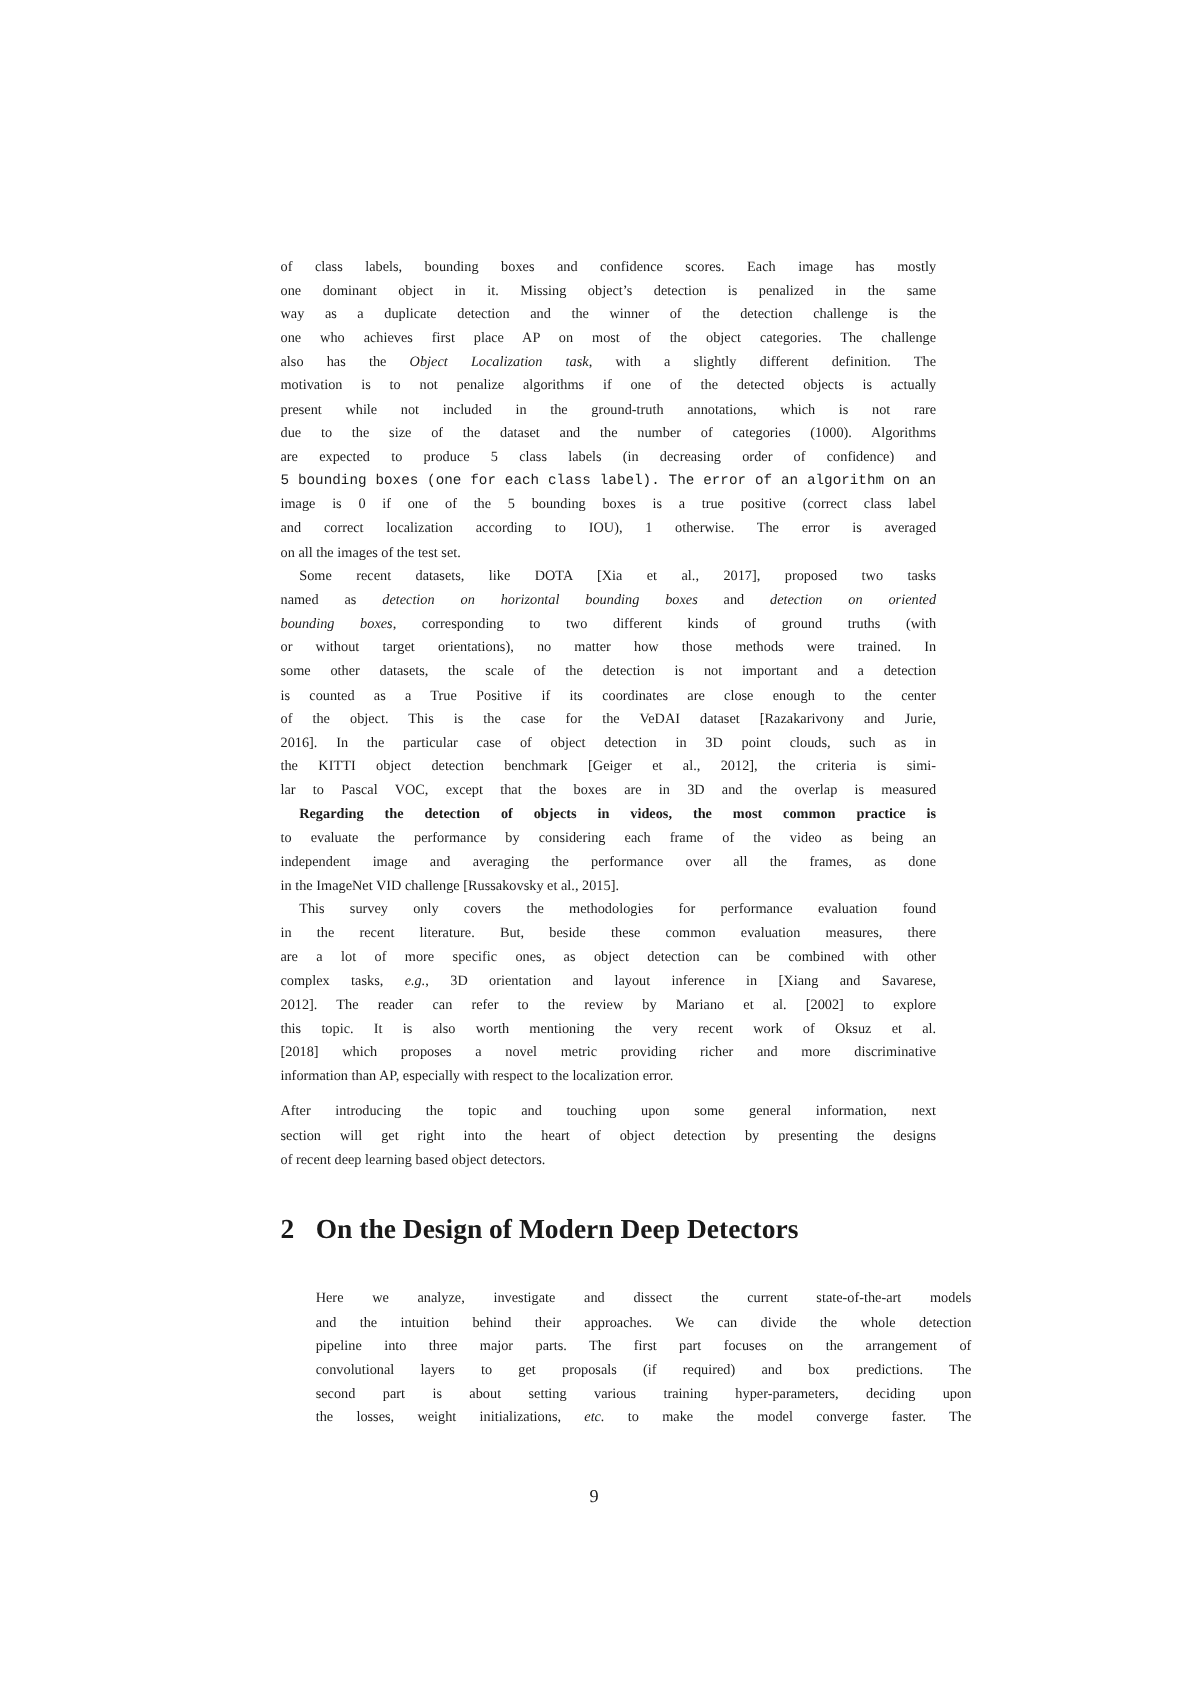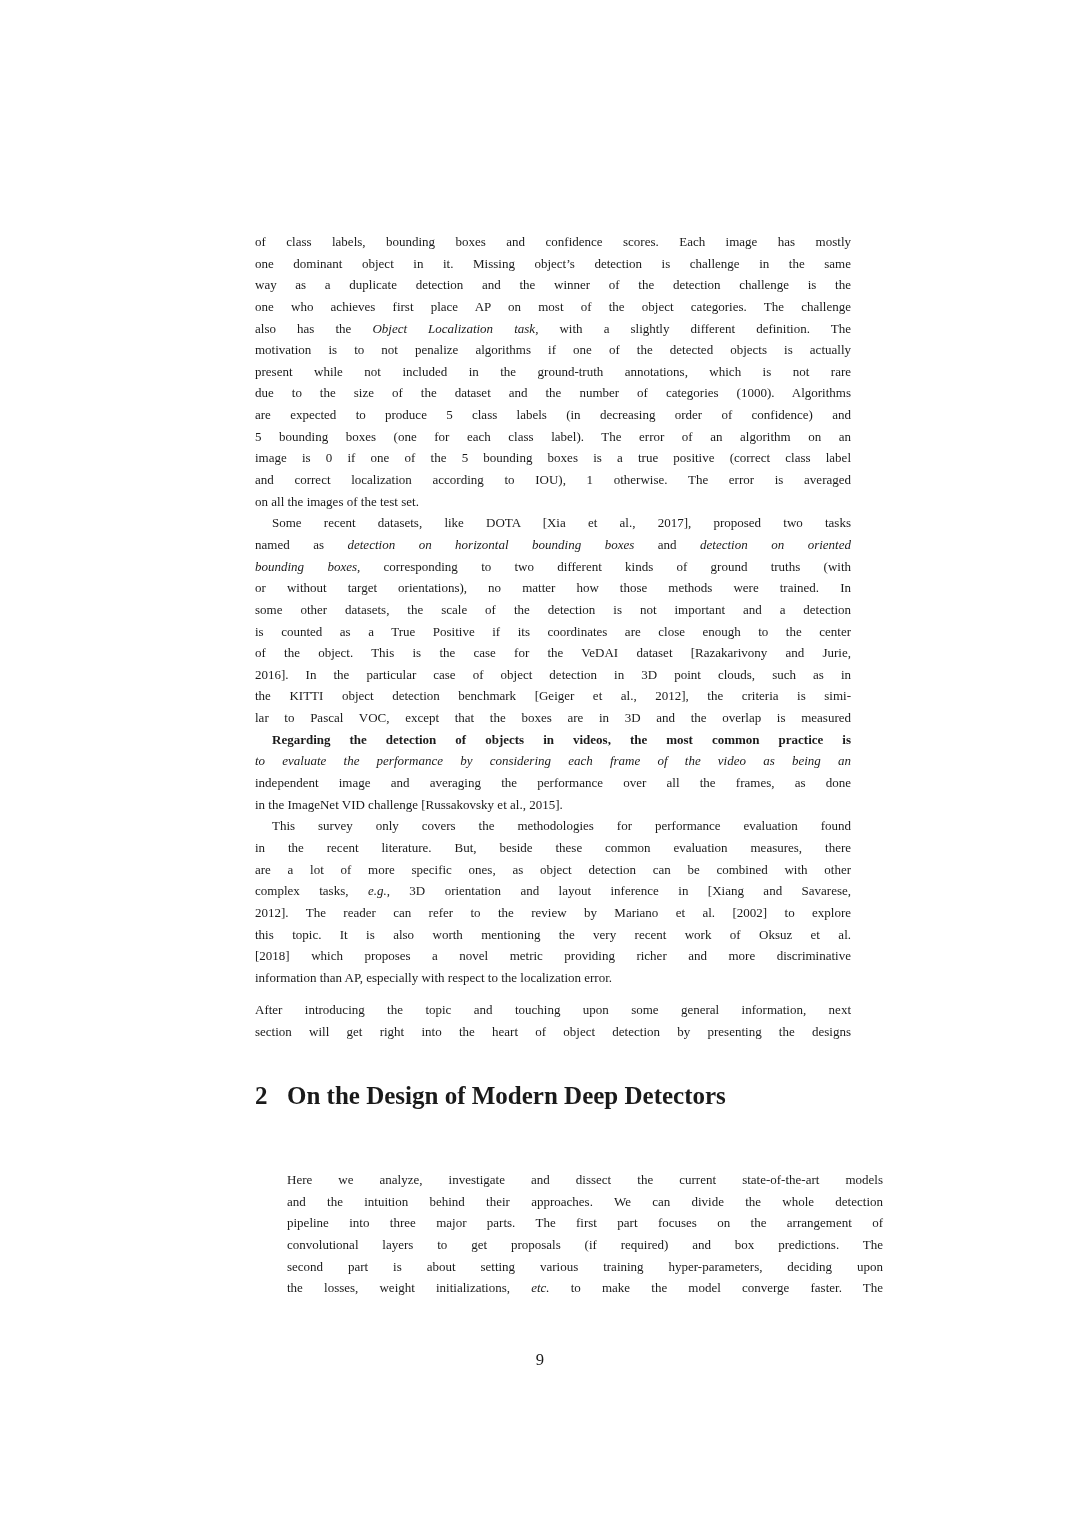--- a/index.html
+++ b/index.html
@@ -3,69 +3,70 @@
 <meta charset="utf-8">
 <style>
   html, body { margin: 0; padding: 0; background: #ffffff; }
   body { width: 1080px; height: 1528px; position: relative; overflow: hidden;
          font-family: "Liberation Serif", "DejaVu Serif", serif; color: #1a1a1a; }
   .page { position: absolute; left: 255px; top: 231px; width: 596px; }
   .line { display: block; height: 21.65px; line-height: 21.65px; font-size: 13px;
           white-space: nowrap; text-align: justify; text-align-last: justify; }
   .line.last { text-align-last: left; }
   .para-gap { height: 11px; }
-  .heading { position: absolute; left: 255px; top: 1061px; font-size: 25px; font-weight: bold;
+  .heading { position: absolute; left: 255px; top: 1083px; font-size: 25px; font-weight: bold;
              white-space: nowrap; }
   .heading .num { display: inline-block; width: 32px; }
   .page2 { position: absolute; left: 255px; top: 1169px; width: 596px; margin-left: 32px; }
   .pagenum { position: absolute; left: 0; width: 1080px; top: 1350px; text-align: center; font-size: 16.6px; }
   em { font-style: italic; }
 </style>
 </head>
 <body>
 
 <div class="page" id="intro">
     <span class="line" style="box-sizing: border-box;"><span>of class labels, bounding boxes and confidence scores. Each image has mostly</span></span>
-    <span class="line" style="box-sizing: border-box;"><span>one dominant object in it. Missing object’s detection is challenge in the same</span></span>
+    <span class="line" style="box-sizing: border-box;"><span>one dominant object in it. Missing object’s detection is penalized in the same</span></span>
     <span class="line" style="box-sizing: border-box;"><span>way as a duplicate detection and the winner of the detection challenge is the</span></span>
     <span class="line" style="box-sizing: border-box;"><span>one who achieves first place AP on most of the object categories. The challenge</span></span>
     <span class="line" style="box-sizing: border-box;"><span>also has the </span><em>Object Localization task</em><span>, with a slightly different definition. The</span></span>
     <span class="line" style="box-sizing: border-box;"><span>motivation is to not penalize algorithms if one of the detected objects is actually</span></span>
     <span class="line" style="box-sizing: border-box;"><span>present while not included in the ground-truth annotations, which is not rare</span></span>
     <span class="line" style="box-sizing: border-box;"><span>due to the size of the dataset and the number of categories (1000). Algorithms</span></span>
     <span class="line" style="box-sizing: border-box;"><span>are expected to produce 5 class labels (in decreasing order of confidence) and</span></span>
-    <span class="line" style="box-sizing: border-box;"><span>5 bounding boxes (one for each class label). The error of an algorithm on an</span></span>
+    <span class="line" style="box-sizing: border-box; font-family: Liberation Mono, monospace;"><span>5 bounding boxes (one for each class label). The error of an algorithm on an</span></span>
     <span class="line" style="box-sizing: border-box;"><span>image is 0 if one of the 5 bounding boxes is a true positive (correct class label</span></span>
     <span class="line" style="box-sizing: border-box;"><span>and correct localization according to IOU), 1 otherwise. The error is averaged</span></span>
     <span class="line last" style="box-sizing: border-box;"><span>on all the images of the test set.</span></span>
     <span class="line" style="padding-left: 17px; box-sizing: border-box;"><span>Some recent datasets, like DOTA [Xia et al., 2017], proposed two tasks</span></span>
     <span class="line" style="box-sizing: border-box;"><span>named as </span><em>detection on horizontal bounding boxes</em><span> and </span><em>detection on oriented</em></span>
     <span class="line" style="box-sizing: border-box;"><em>bounding boxes</em><span>, corresponding to two different kinds of ground truths (with</span></span>
     <span class="line" style="box-sizing: border-box;"><span>or without target orientations), no matter how those methods were trained. In</span></span>
     <span class="line" style="box-sizing: border-box;"><span>some other datasets, the scale of the detection is not important and a detection</span></span>
     <span class="line" style="box-sizing: border-box;"><span>is counted as a True Positive if its coordinates are close enough to the center</span></span>
     <span class="line" style="box-sizing: border-box;"><span>of the object. This is the case for the VeDAI dataset [Razakarivony and Jurie,</span></span>
     <span class="line" style="box-sizing: border-box;"><span>2016]. In the particular case of object detection in 3D point clouds, such as in</span></span>
     <span class="line" style="box-sizing: border-box;"><span>the KITTI object detection benchmark [Geiger et al., 2012], the criteria is simi-</span></span>
     <span class="line" style="box-sizing: border-box;"><span>lar to Pascal VOC, except that the boxes are in 3D and the overlap is measured</span></span>
     <span class="line" style="padding-left: 17px; box-sizing: border-box; font-weight: bold;"><span>Regarding the detection of objects in videos, the most common practice is</span></span>
-    <span class="line" style="box-sizing: border-box; font-style: italic;"><span>to evaluate the performance by considering each frame of the video as being an</span></span>
+    <span class="line" style="box-sizing: border-box;"><span>to evaluate the performance by considering each frame of the video as being an</span></span>
     <span class="line" style="box-sizing: border-box;"><span>independent image and averaging the performance over all the frames, as done</span></span>
     <span class="line last" style="box-sizing: border-box;"><span>in the ImageNet VID challenge [Russakovsky et al., 2015].</span></span>
     <span class="line" style="padding-left: 17px; box-sizing: border-box;"><span>This survey only covers the methodologies for performance evaluation found</span></span>
     <span class="line" style="box-sizing: border-box;"><span>in the recent literature. But, beside these common evaluation measures, there</span></span>
     <span class="line" style="box-sizing: border-box;"><span>are a lot of more specific ones, as object detection can be combined with other</span></span>
     <span class="line" style="box-sizing: border-box;"><span>complex tasks, </span><em>e.g.</em><span>, 3D orientation and layout inference in [Xiang and Savarese,</span></span>
     <span class="line" style="box-sizing: border-box;"><span>2012]. The reader can refer to the review by Mariano et al. [2002] to explore</span></span>
     <span class="line" style="box-sizing: border-box;"><span>this topic. It is also worth mentioning the very recent work of Oksuz et al.</span></span>
     <span class="line" style="box-sizing: border-box;"><span>[2018] which proposes a novel metric providing richer and more discriminative</span></span>
     <span class="line last" style="box-sizing: border-box;"><span>information than AP, especially with respect to the localization error.</span></span>
     <div class="para-gap"></div>
     <span class="line" style="box-sizing: border-box;"><span>After introducing the topic and touching upon some general information, next</span></span>
     <span class="line" style="box-sizing: border-box;"><span>section will get right into the heart of object detection by presenting the designs</span></span>
+    <span class="line last" style="box-sizing: border-box;"><span>of recent deep learning based object detectors.</span></span>
   </div>
 
 <h2 class="heading">
   <span class="num">2</span><span>On the Design of Modern Deep Detectors</span>
 </h2>
 
 <div class="page2" id="sec">
     <span class="line" style="box-sizing: border-box;"><span>Here we analyze, investigate and dissect the current state-of-the-art models</span></span>
     <span class="line" style="box-sizing: border-box;"><span>and the intuition behind their approaches. We can divide the whole detection</span></span>
     <span class="line" style="box-sizing: border-box;"><span>pipeline into three major parts. The first part focuses on the arrangement of</span></span>

